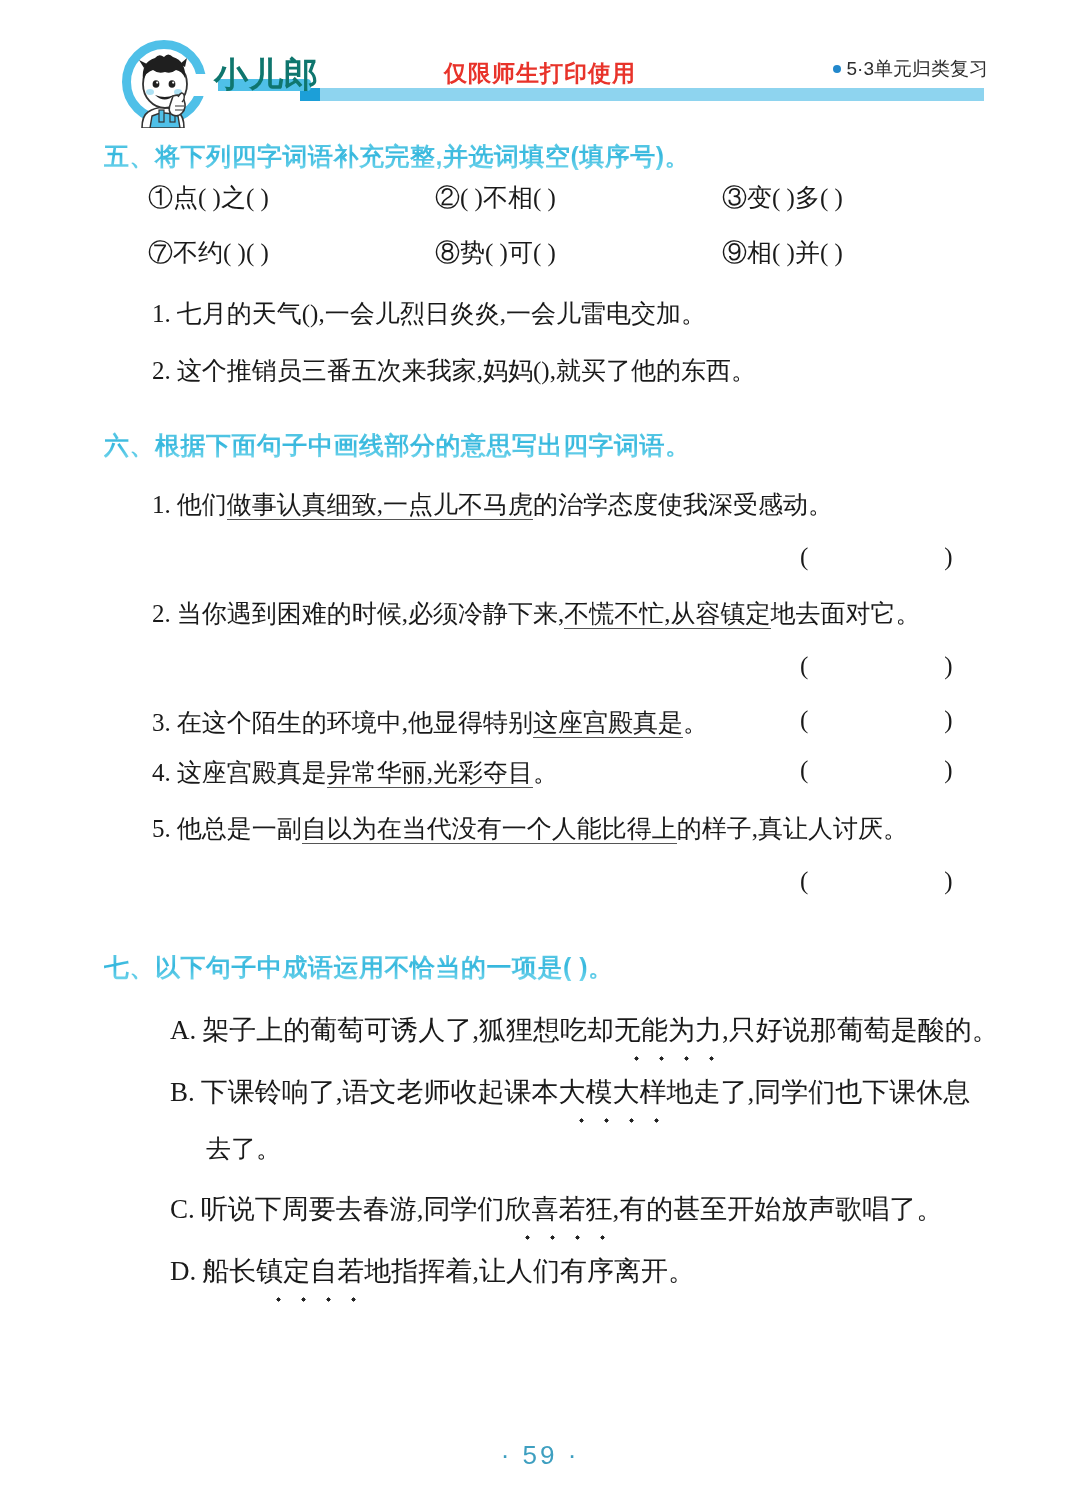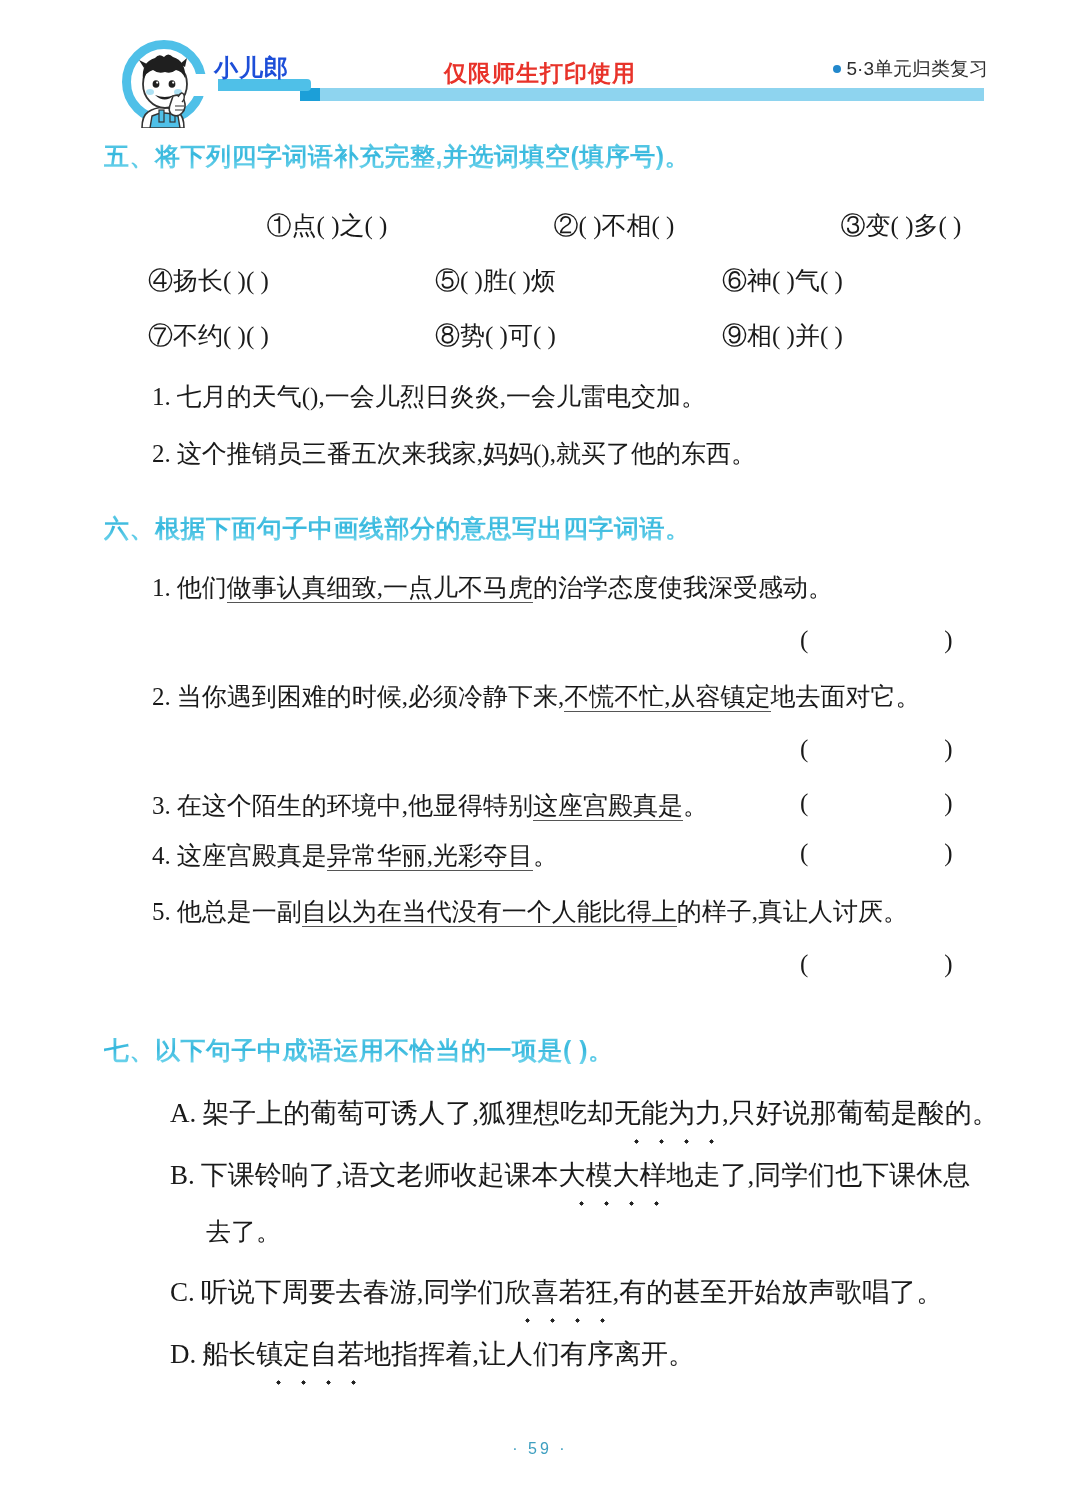--- a/index.html
+++ b/index.html
@@ -71,23 +71,23 @@
     left: 128px;
     top: 44px;
     width: 76px;
     height: 84px;
   }
   .logo-text {
     position: absolute;
     left: 214px;
     top: 52px;
     font-family: Liberation Mono, monospace;
-    font-size: 24px;
+    font-size: 34px;
     font-weight: bold;
-    color: #1d4ed8;
+    color: #0f766e;
     letter-spacing: 1px;
   }
   .header-center {
     position: absolute;
     left: 0; top: 58px;
     width: 1080px;
     text-align: center;
     font-family: "Liberation Sans", sans-serif;
     font-size: 23px;
     font-weight: bold;
@@ -199,21 +199,21 @@
   }
 
   
   .footer {
     position: absolute;
     left: 0;
     top: 1440px;
     width: 1080px;
     text-align: center;
     font-family: "Liberation Sans", sans-serif;
-    font-size: 16px;
+    font-size: 26px;
     color: #3e9fc0;
     letter-spacing: 3px;
   }
 </style>
 </head>
 <body>
 
 <div class="header">
   <div class="header-bar"></div>
   <div class="header-bar-accent"></div>
@@ -253,29 +253,24 @@
   <div class="header-center">仅限师生打印使用</div>
   <div class="header-right">
     <span class="dot"></span><span>5·3单元归类复习</span>
   </div>
 </div>
 
 <div class="content">
 
   <div class="section-title" style="margin-top:12px;">五、将下列四字词语补充完整,并选词填空(填序号)。</div>
 
-  <div class="idiom-row" style="margin-top:36px;justify-content:center;">
+  <div class="idiom-row" style="margin-top:8px;">
     <span class="idiom-cell">①点(      )之(      )</span>
     <span class="idiom-cell">②(      )不相(      )</span>
     <span class="idiom-cell">③变(      )多(      )</span>
-  </div>
-  <div class="idiom-row" style="margin-top:22px;">
-    <span class="idiom-cell">④扬长(      )(      )</span>
-    <span class="idiom-cell">⑤(      )胜(      )烦</span>
-    <span class="idiom-cell">⑥神(      )气(      )</span>
   </div>
   <div class="idiom-row" style="margin-top:22px;">
     <span class="idiom-cell">⑦不约(      )(      )</span>
     <span class="idiom-cell">⑧势(      )可(      )</span>
     <span class="idiom-cell">⑨相(      )并(      )</span>
   </div>
 
   <div class="qline" style="margin-top:28px;">
     <span class="qnum">1.</span><span>七月的天气(</span><span>),一会儿烈日炎炎,一会儿雷电交加。</span>
   </div>

